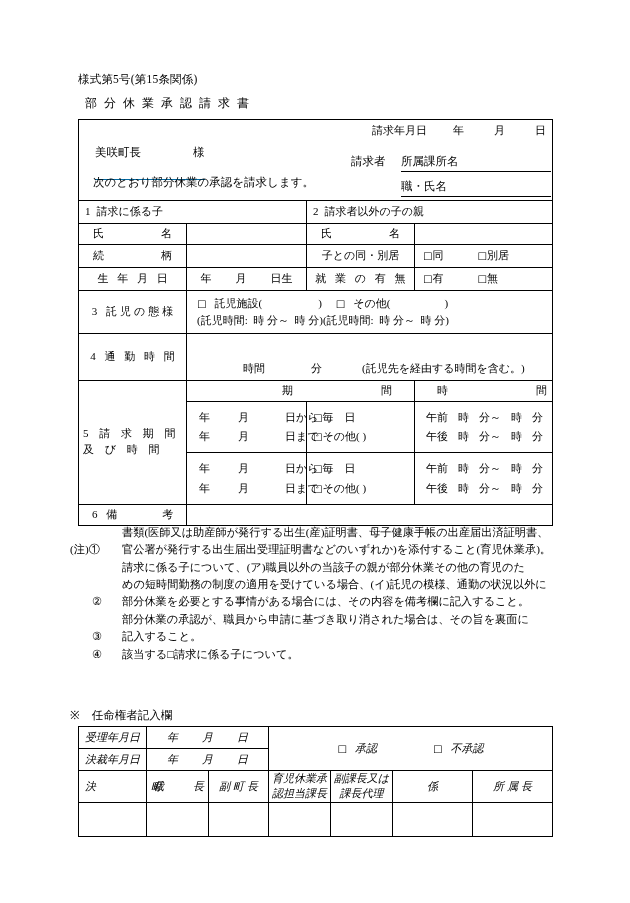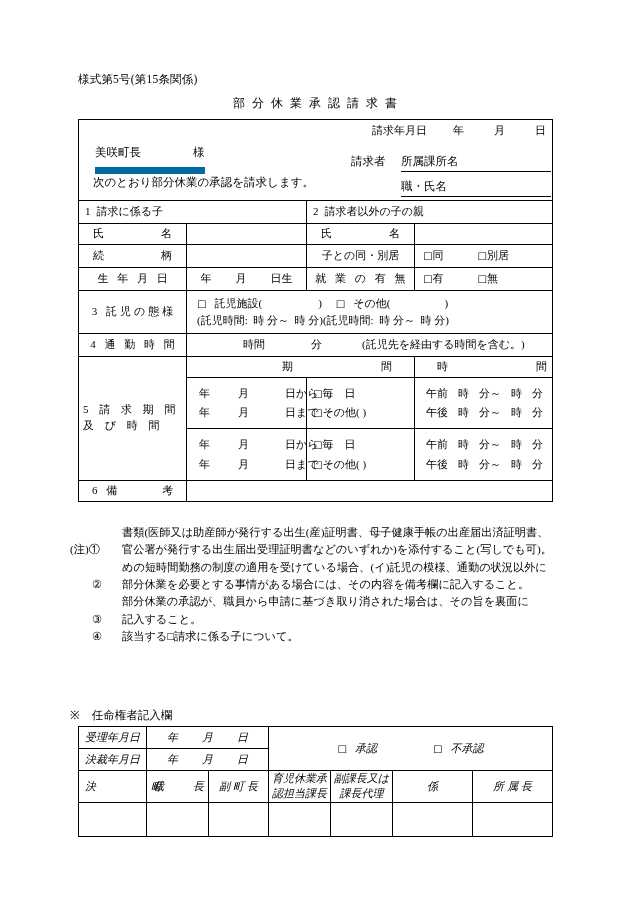--- a/index.html
+++ b/index.html
@@ -24,21 +24,20 @@
     position: absolute;
     left: 78px; top: 72px;
     font-size: 11.5px;
     letter-spacing: 0.2px;
     white-space: nowrap;
   }
   .doc-title {
     position: absolute;
     left: 78px; top: 95px;
     width: 474px;
-    text-align: center;
     font-size: 12px;
     letter-spacing: 7px;
     text-indent: 7px;
     white-space: nowrap;
   }
 
   
   table.main {
     position: absolute;
     left: 78px; top: 119px;
@@ -65,22 +64,22 @@
     font-size: 11px;
     white-space: nowrap;
   }
   .hdr-date .sp1 { display:inline-block; width: 26px; }
   .hdr-date .sp2 { display:inline-block; width: 30px; }
   .hdr-mayor {
     position: absolute;
     left: 16px; top: 24px;
     font-size: 11.5px;
     white-space: nowrap;
-    border-bottom: 7px solid #0369a1;
-    padding-bottom: 6px;
+    border-bottom: 1px solid #0369a1;
+    padding-bottom: 18px;
   }
   .hdr-mayor .gap { display:inline-block; width: 52px; }
   .hdr-sentence {
     position: absolute;
     left: 14px; top: 54px;
     font-size: 11.5px;
     white-space: nowrap;
   }
   .hdr-applicant {
     position: absolute;
@@ -164,20 +163,21 @@
   .r3 .paren { display:inline-block; width: 56px; }
   .r3 .paren2 { display:inline-block; width: 54px; }
   .r3 .t { display:inline-block; width: 14px; }
 
   
   .r4 {
     font-size: 11px;
     white-space: nowrap;
     padding: 3px 4px;
     text-align: left;
+    margin-top: 24px;
   }
   .r4 .lead { display:inline-block; width: 52px; }
   .r4 .mid { display:inline-block; width: 46px; }
   .r4 .mid2 { display:inline-block; width: 40px; }
 
   
   .period-head {
     font-size: 11px;
     text-align: right;
     letter-spacing: 22px;
@@ -485,27 +485,28 @@
     </tr>
   </tbody>
     </table>
 
   <div class="notes">
 
     <div class="note note1">
       <div class="note-mark"><span>(注)</span><span>①</span>&nbsp;&nbsp;</div>
       <div class="note-body">
         <p>書類(医師又は助産師が発行する出生(産)証明書、母子健康手帳の出産届出済証明書、</p>
-        <p>官公署が発行する出生届出受理証明書などのいずれか)を添付すること(写しでも可)。</p>
+        <p>官公署が発行する出生届出受理証明書などのいずれか)を添付すること(育児休業承)。</p>
       </div>
     </div>
 
     <div class="note noteN">
       <div class="note-mark">②</div>
       <div class="note-body">
+        <p>請求に係る子について、(ア)職員以外の当該子の親が部分休業その他の育児のた</p>
         <p>めの短時間勤務の制度の適用を受けている場合、(イ)託児の模様、通勤の状況以外に</p>
         <p>部分休業を必要とする事情がある場合には、その内容を備考欄に記入すること。</p>
       </div>
     </div>
 
     <div class="note noteN">
       <div class="note-mark">③</div>
       <div class="note-body">
         <p>部分休業の承認が、職員から申請に基づき取り消された場合は、その旨を裏面に</p>
         <p>記入すること。</p>

